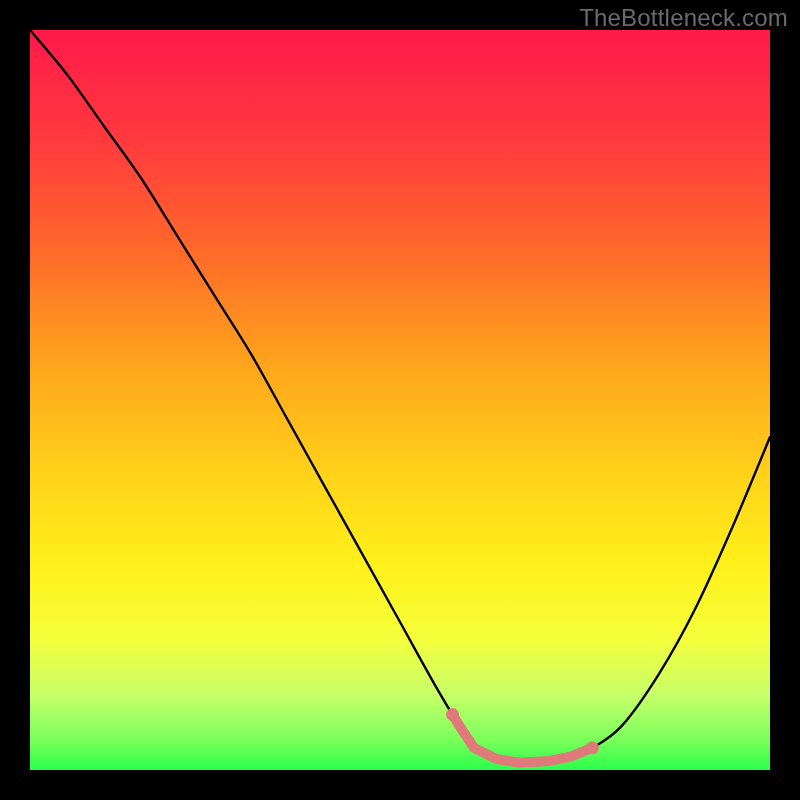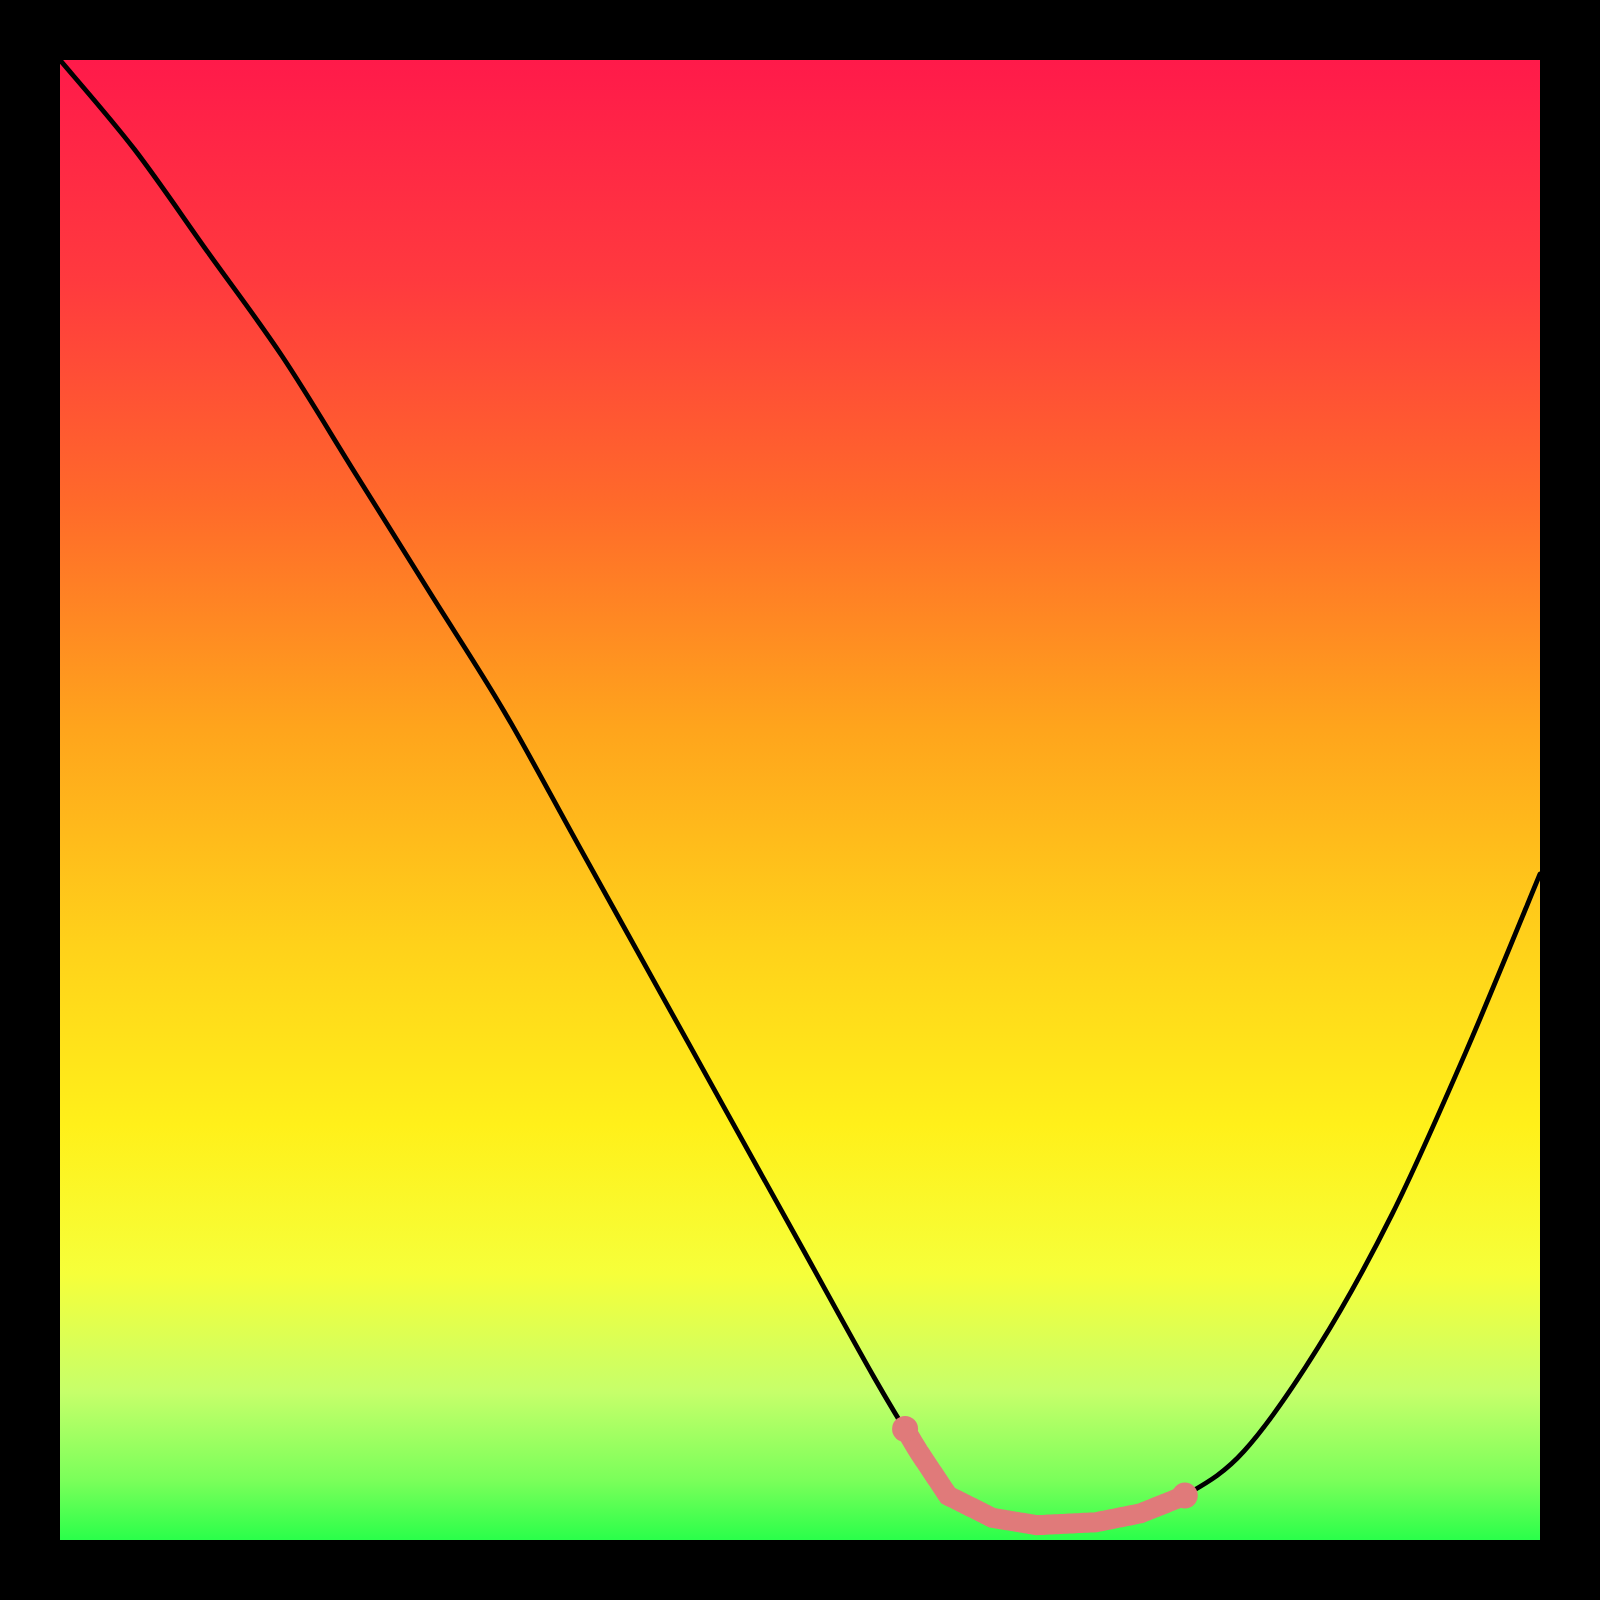--- a/index.html
+++ b/index.html
@@ -24,20 +24,21 @@
     left: 30px;
     top: 30px;
     width: 740px;
     height: 740px;
   }
 </style>
 </head>
 <body>
 
 <div class="frame">
+  <div class="watermark">TheBottleneck.com</div>
   <svg class="plot" viewBox="0 0 740 740" preserveAspectRatio="none">
     <defs>
       <linearGradient id="bg-grad" x1="0" y1="0" x2="0" y2="1">
           <stop offset="0%" stop-color="#ff1a4a"></stop>
           <stop offset="15%" stop-color="#ff3a3e"></stop>
           <stop offset="30%" stop-color="#ff6a2a"></stop>
           <stop offset="45%" stop-color="#ffa41c"></stop>
           <stop offset="60%" stop-color="#ffd21a"></stop>
           <stop offset="72%" stop-color="#fff01a"></stop>
           <stop offset="82%" stop-color="#f6ff3a"></stop>

